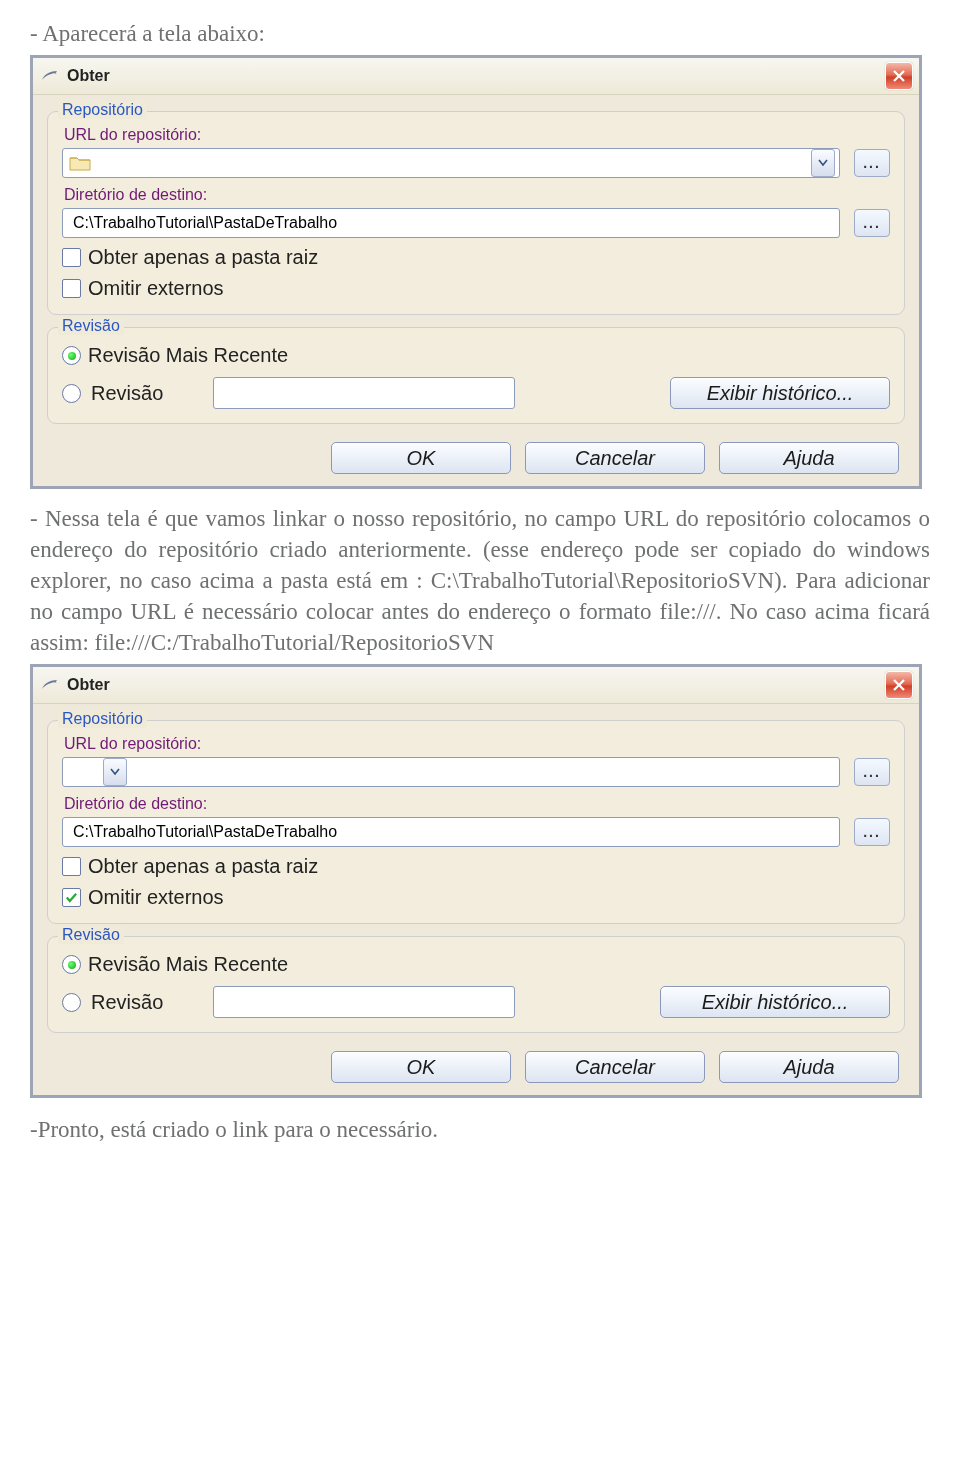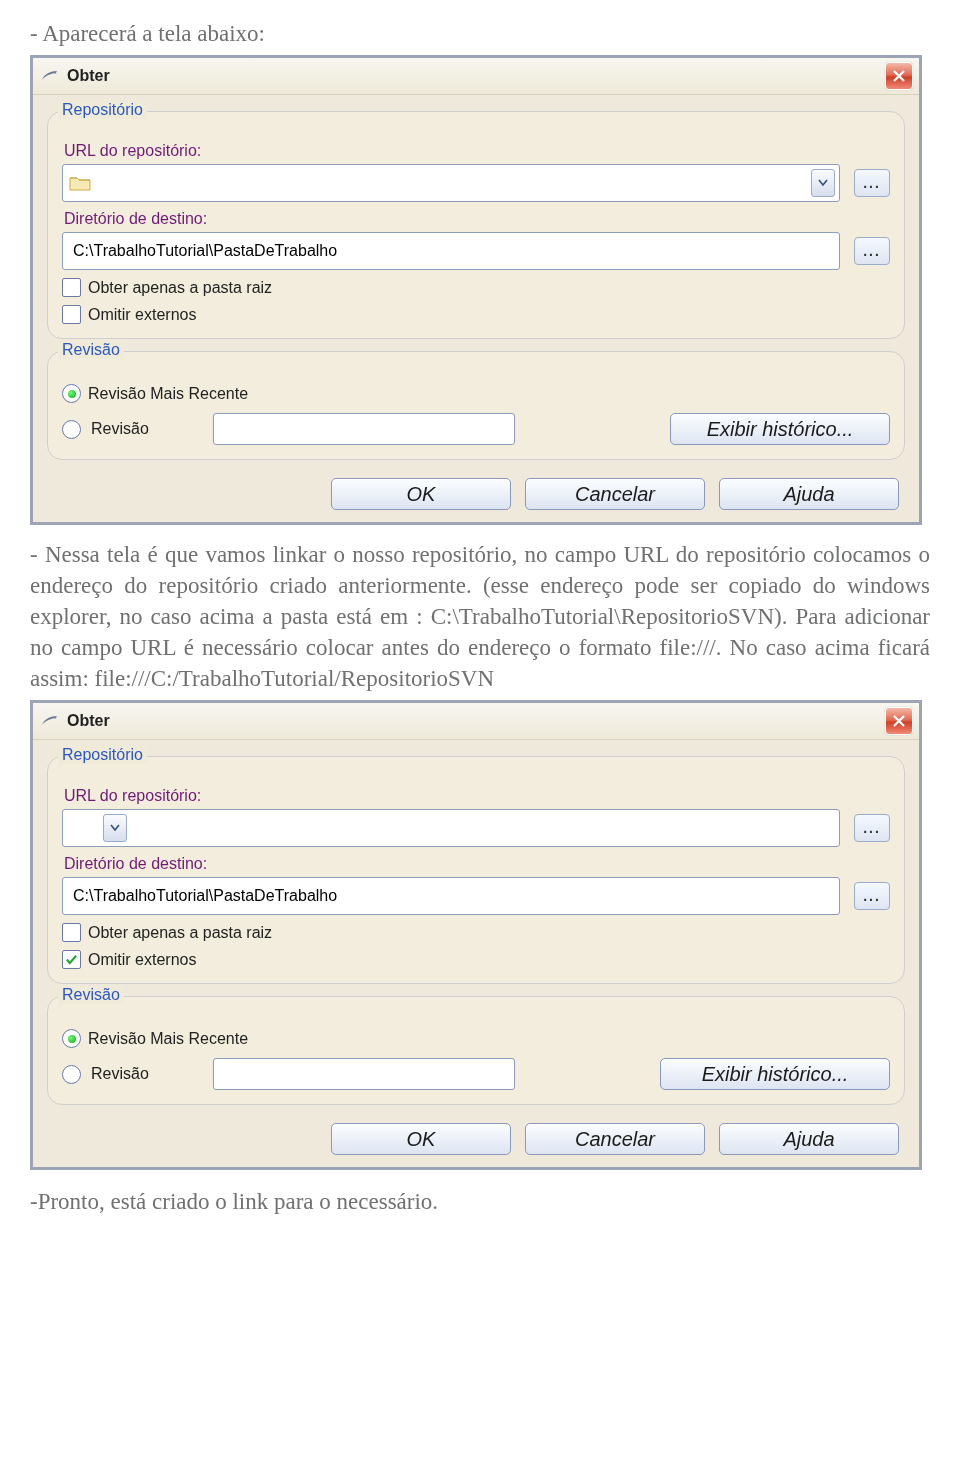--- a/index.html
+++ b/index.html
@@ -45,40 +45,40 @@
     border: 1px solid #fff;
     border-radius: 4px;
     box-shadow: 0 0 1px #9aa;
     display:flex;align-items:center;justify-content:center;
     cursor:pointer;
   }
   .client { padding: 10px; }
 
   .groupbox {
     border: 1px solid #cfcfcf;
-    border-radius: 15px;
+    border-radius: 9px;
     margin: 6px 4px 12px 4px;
-    padding: 26px 14px 14px 14px;
+    padding: 10px 14px 14px 14px;
     background: #f2eddc;
     position: relative;
   }
   .group-title {
     position: absolute;
     top: -11px; left: 10px;
     padding: 0 4px;
     background: #f0ead9;
     color: #2b57c3;
     font-size: 16px;
   }
   .row { display:flex; align-items:center; gap:8px; margin-top:4px; }
   .label { color:#701a75; font-size:16px; margin: 4px 0 2px 2px; }
 
   .tf, .combo {
     flex:1;
-    height: 38px;
+    height: 30px;
     background: #fff;
     border: 1px solid #8e9cbb;
     border-radius: 3px;
     display:flex; align-items:center;
     padding: 0 4px 0 8px;
     box-sizing:border-box;
   }
   .combo { padding-left:6px; }
   .combo-text { flex:1; font-size:16px; color:#222; white-space:nowrap; overflow:hidden; }
   .combo-btn {
@@ -112,21 +112,21 @@
     border:1px solid #6a7aa6;
     background:#fff; border-radius:2px;
     display:inline-flex;align-items:center;justify-content:center;
     cursor:pointer;
   }
   .radio { border-radius:50%; }
   .radio .dot {
     width:8px;height:8px;border-radius:50%;
     background: radial-gradient(circle at 35% 35%, #6cff74, #0fa814);
   }
-  .check-label { font-size:16px; color:#222; }
+  .check-label { font-size:20px; color:#222; }
 
   .rev-group .rev-row { display:flex; align-items:center; gap:10px; margin-top:10px; }
   .rev-input {
     width: 300px; height:30px;
     background:#fff; border:1px solid #8e9cbb; border-radius:3px;
   }
 
   .btn {
     height: 30px;
     min-width: 150px;

